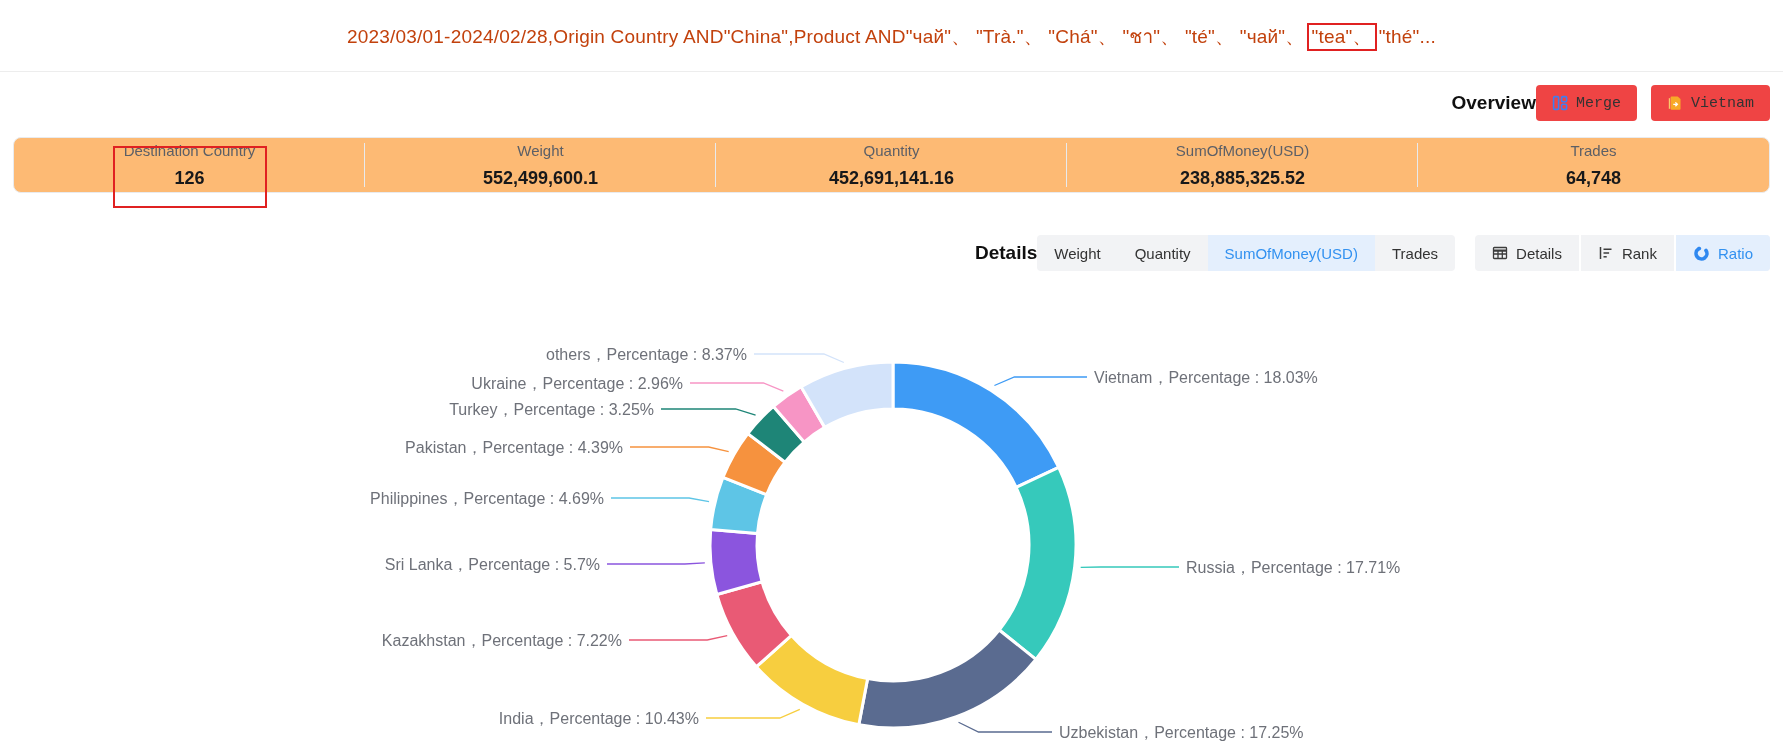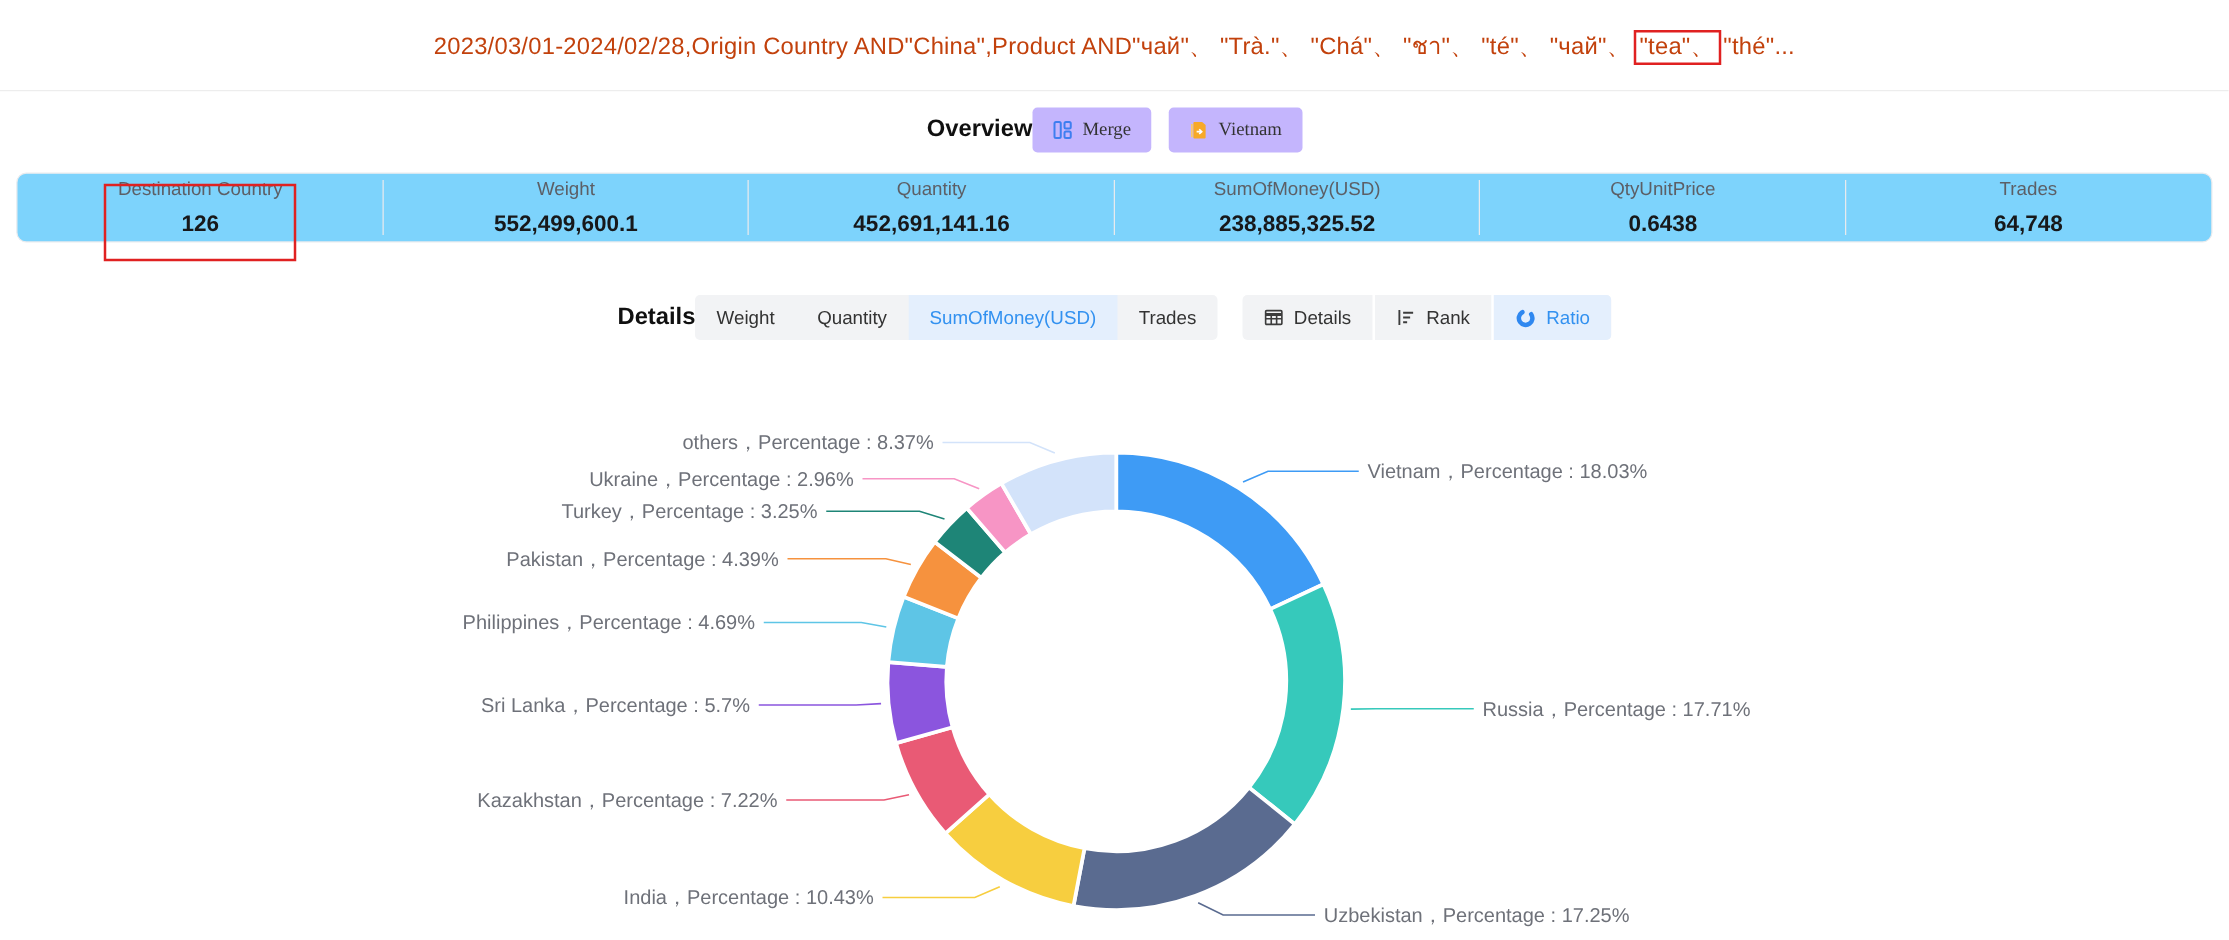--- a/index.html
+++ b/index.html
@@ -21,41 +21,41 @@
   .title-box {
     display: inline-block;
     border: 2px solid #E02121;
     padding: 0 3px;
     margin: 0 2px;
     line-height: 24px;
   }
   .top-divider { margin-top: 20px; border-top: 1px solid #ededed; }
 
   .overview-row, .details-row {
-    display: flex; justify-content: center; align-items: center;
+    display: flex; justify-content: flex-end; align-items: center;
     padding: 0 13px;
   }
   .overview-row { margin-top: 13px; }
   .section-heading { font-size: 19px; font-weight: 700; color: #101010; }
 
   .btn-group { display: flex; gap: 14px; }
   .soft-btn {
     height: 36px; padding: 0 16px;
     display: flex; align-items: center; gap: 8px;
-    background: #c4b5fd; border: none; border-radius: 4px;
-    font-family: Liberation Serif, serif; font-size: 15px; color: #333; cursor: pointer;
+    background: #ef4444; border: none; border-radius: 4px;
+    font-family: Liberation Mono, monospace; font-size: 15px; color: #333; cursor: pointer;
   }
 
   .stat-card {
     margin: 16px 13px 0;
     height: 56px;
     border: 1px solid #e9ebee; border-radius: 8px;
     display: flex; align-items: center;
     position: relative;
-    background: #7dd3fc;
+    background: #fdba74;
   }
   .stat { flex: 1; text-align: center; position: relative; }
   .stat:not(:last-child)::after {
     content: ""; position: absolute; right: 0; top: 50%; transform: translateY(-50%);
     width: 1px; height: 44px; background: #e8eaed;
   }
   .stat-label { font-size: 15px; color: #5c5f66; margin-bottom: 9px; }
   .stat-value { font-size: 18px; font-weight: 600; color: #17181a; }
   .stat-redbox {
     position: absolute; left: 50%; transform: translateX(-50%);
@@ -124,24 +124,20 @@
     <div class="stat-label">Weight</div>
     <div class="stat-value">552,499,600.1</div>
   </div>
   <div class="stat">
     <div class="stat-label">Quantity</div>
     <div class="stat-value">452,691,141.16</div>
   </div>
   <div class="stat">
     <div class="stat-label">SumOfMoney(USD)</div>
     <div class="stat-value">238,885,325.52</div>
-  </div>
-  <div class="stat">
-    <div class="stat-label">QtyUnitPrice</div>
-    <div class="stat-value">0.6438</div>
   </div>
   <div class="stat">
     <div class="stat-label">Trades</div>
     <div class="stat-value">64,748</div>
   </div>
 </div>
 
 <div class="details-row">
   <div class="section-heading">Details</div>
   <div class="tabs-wrap">

